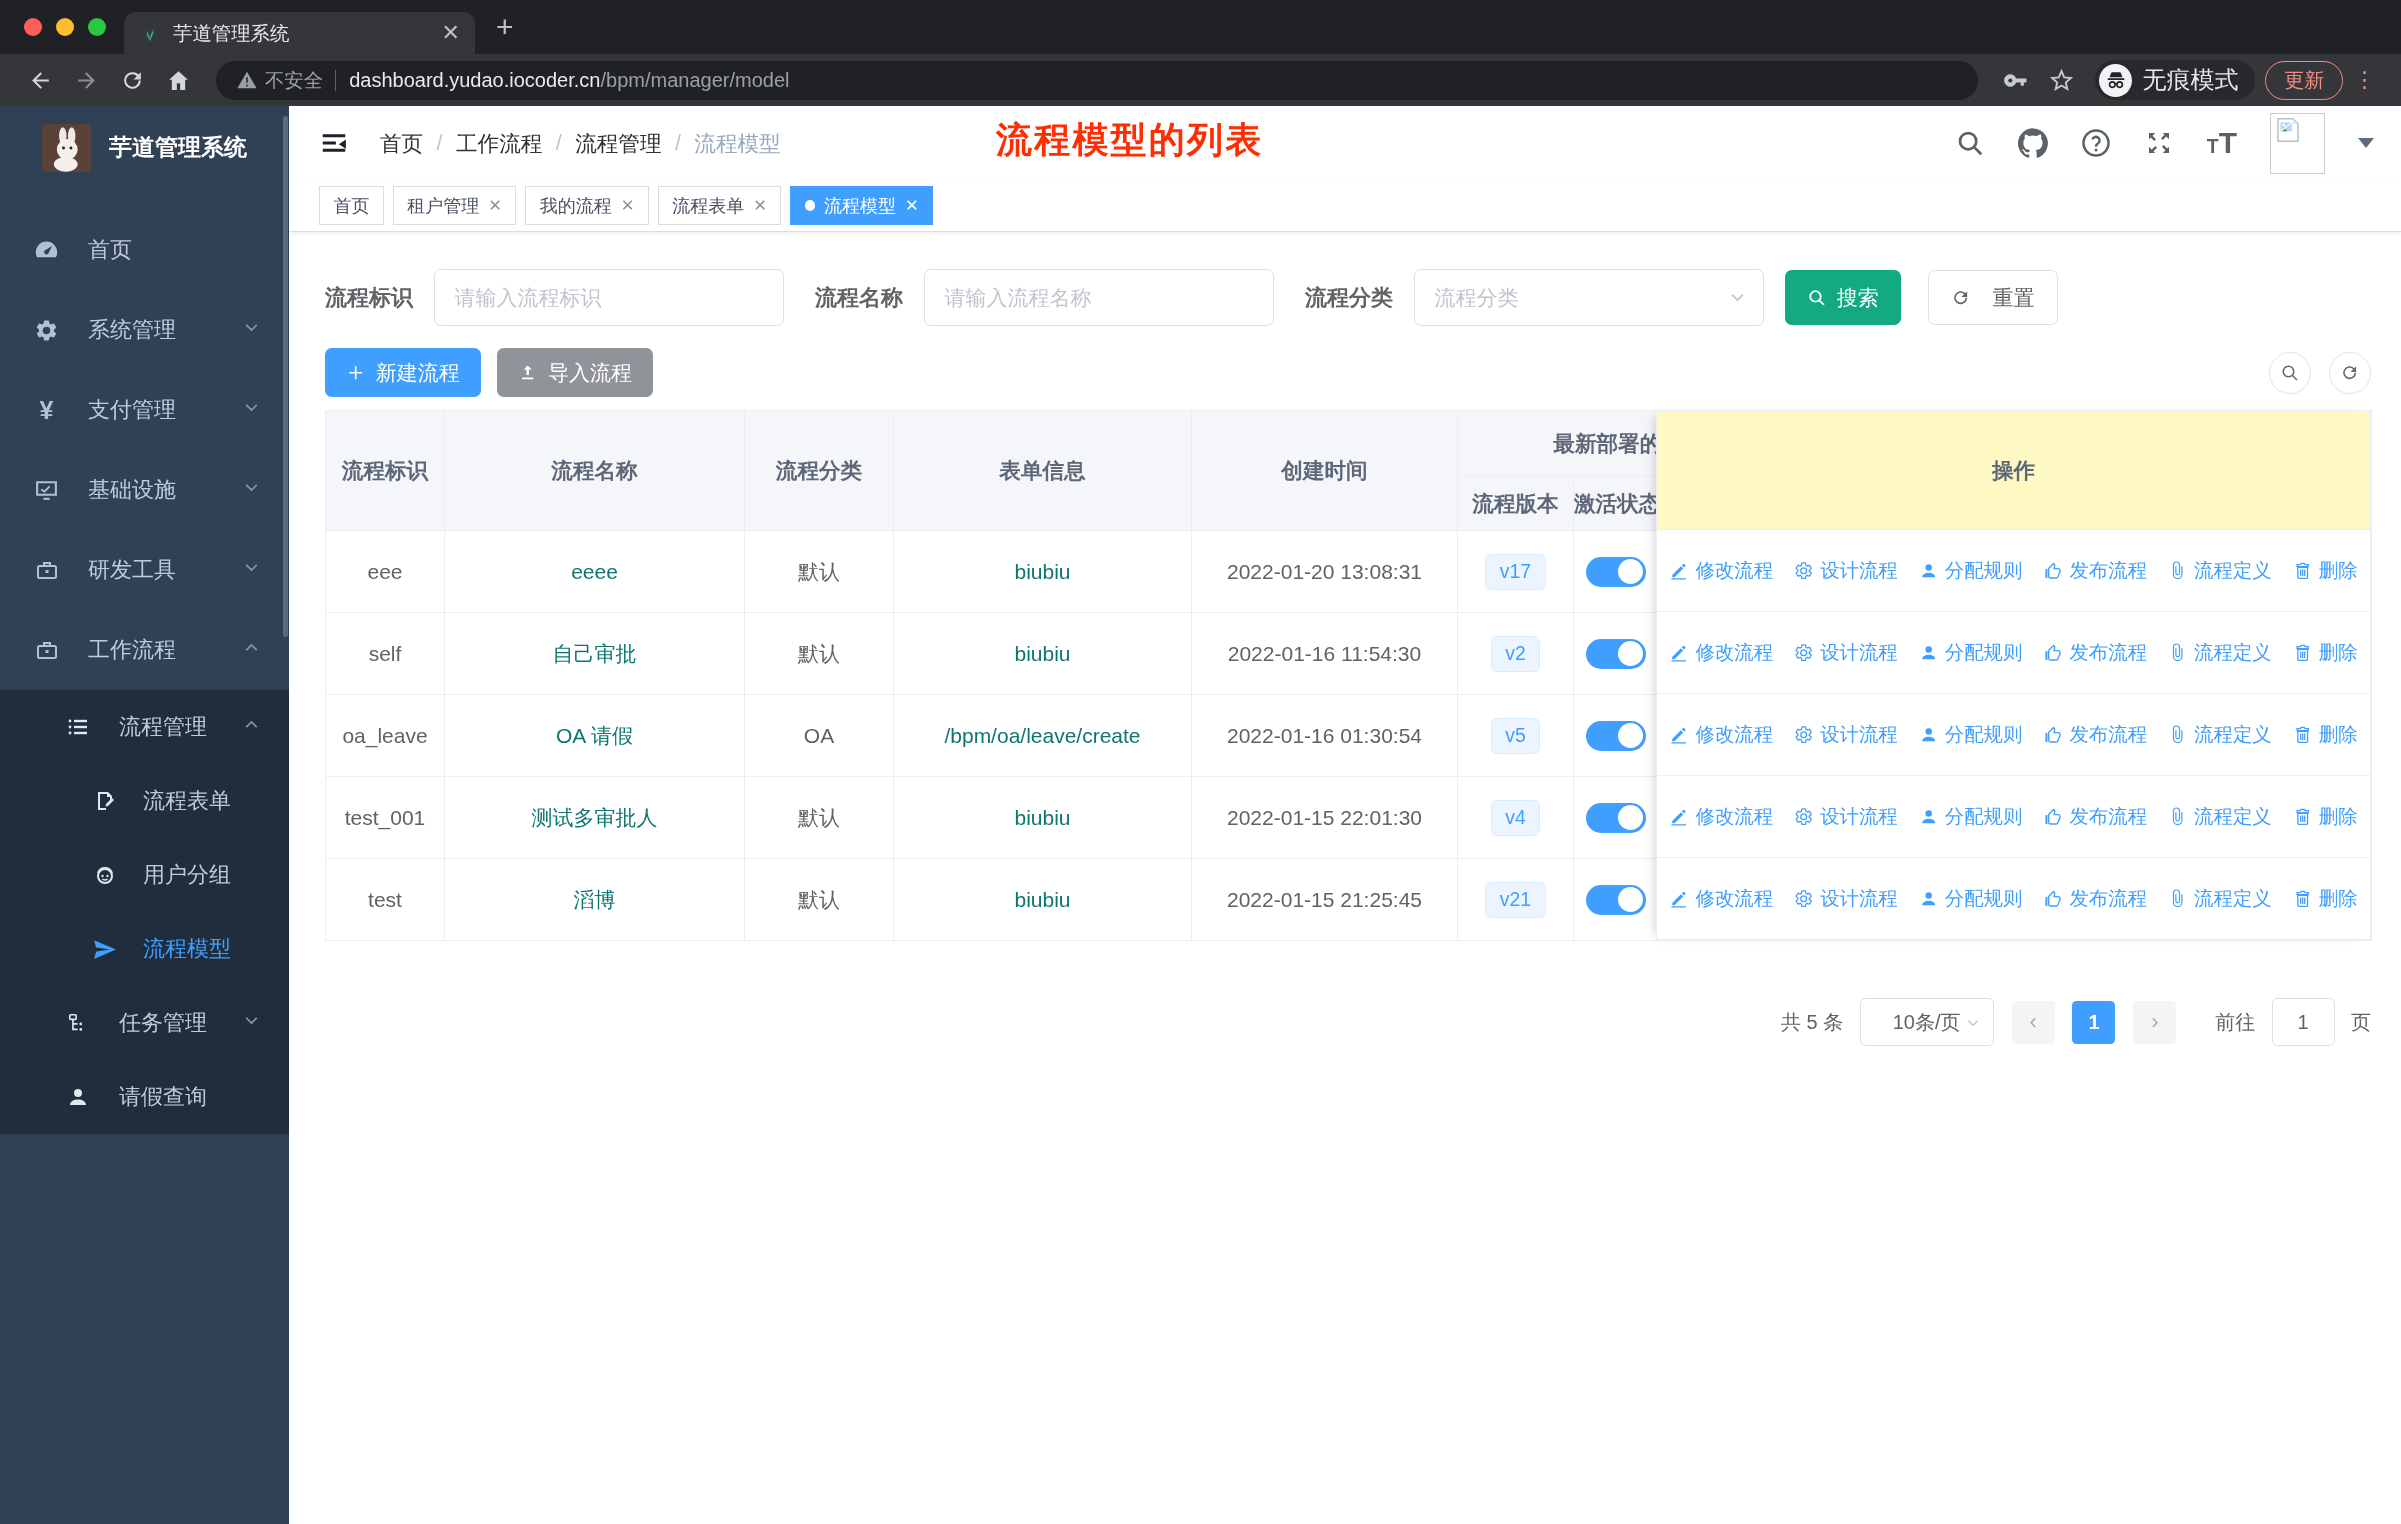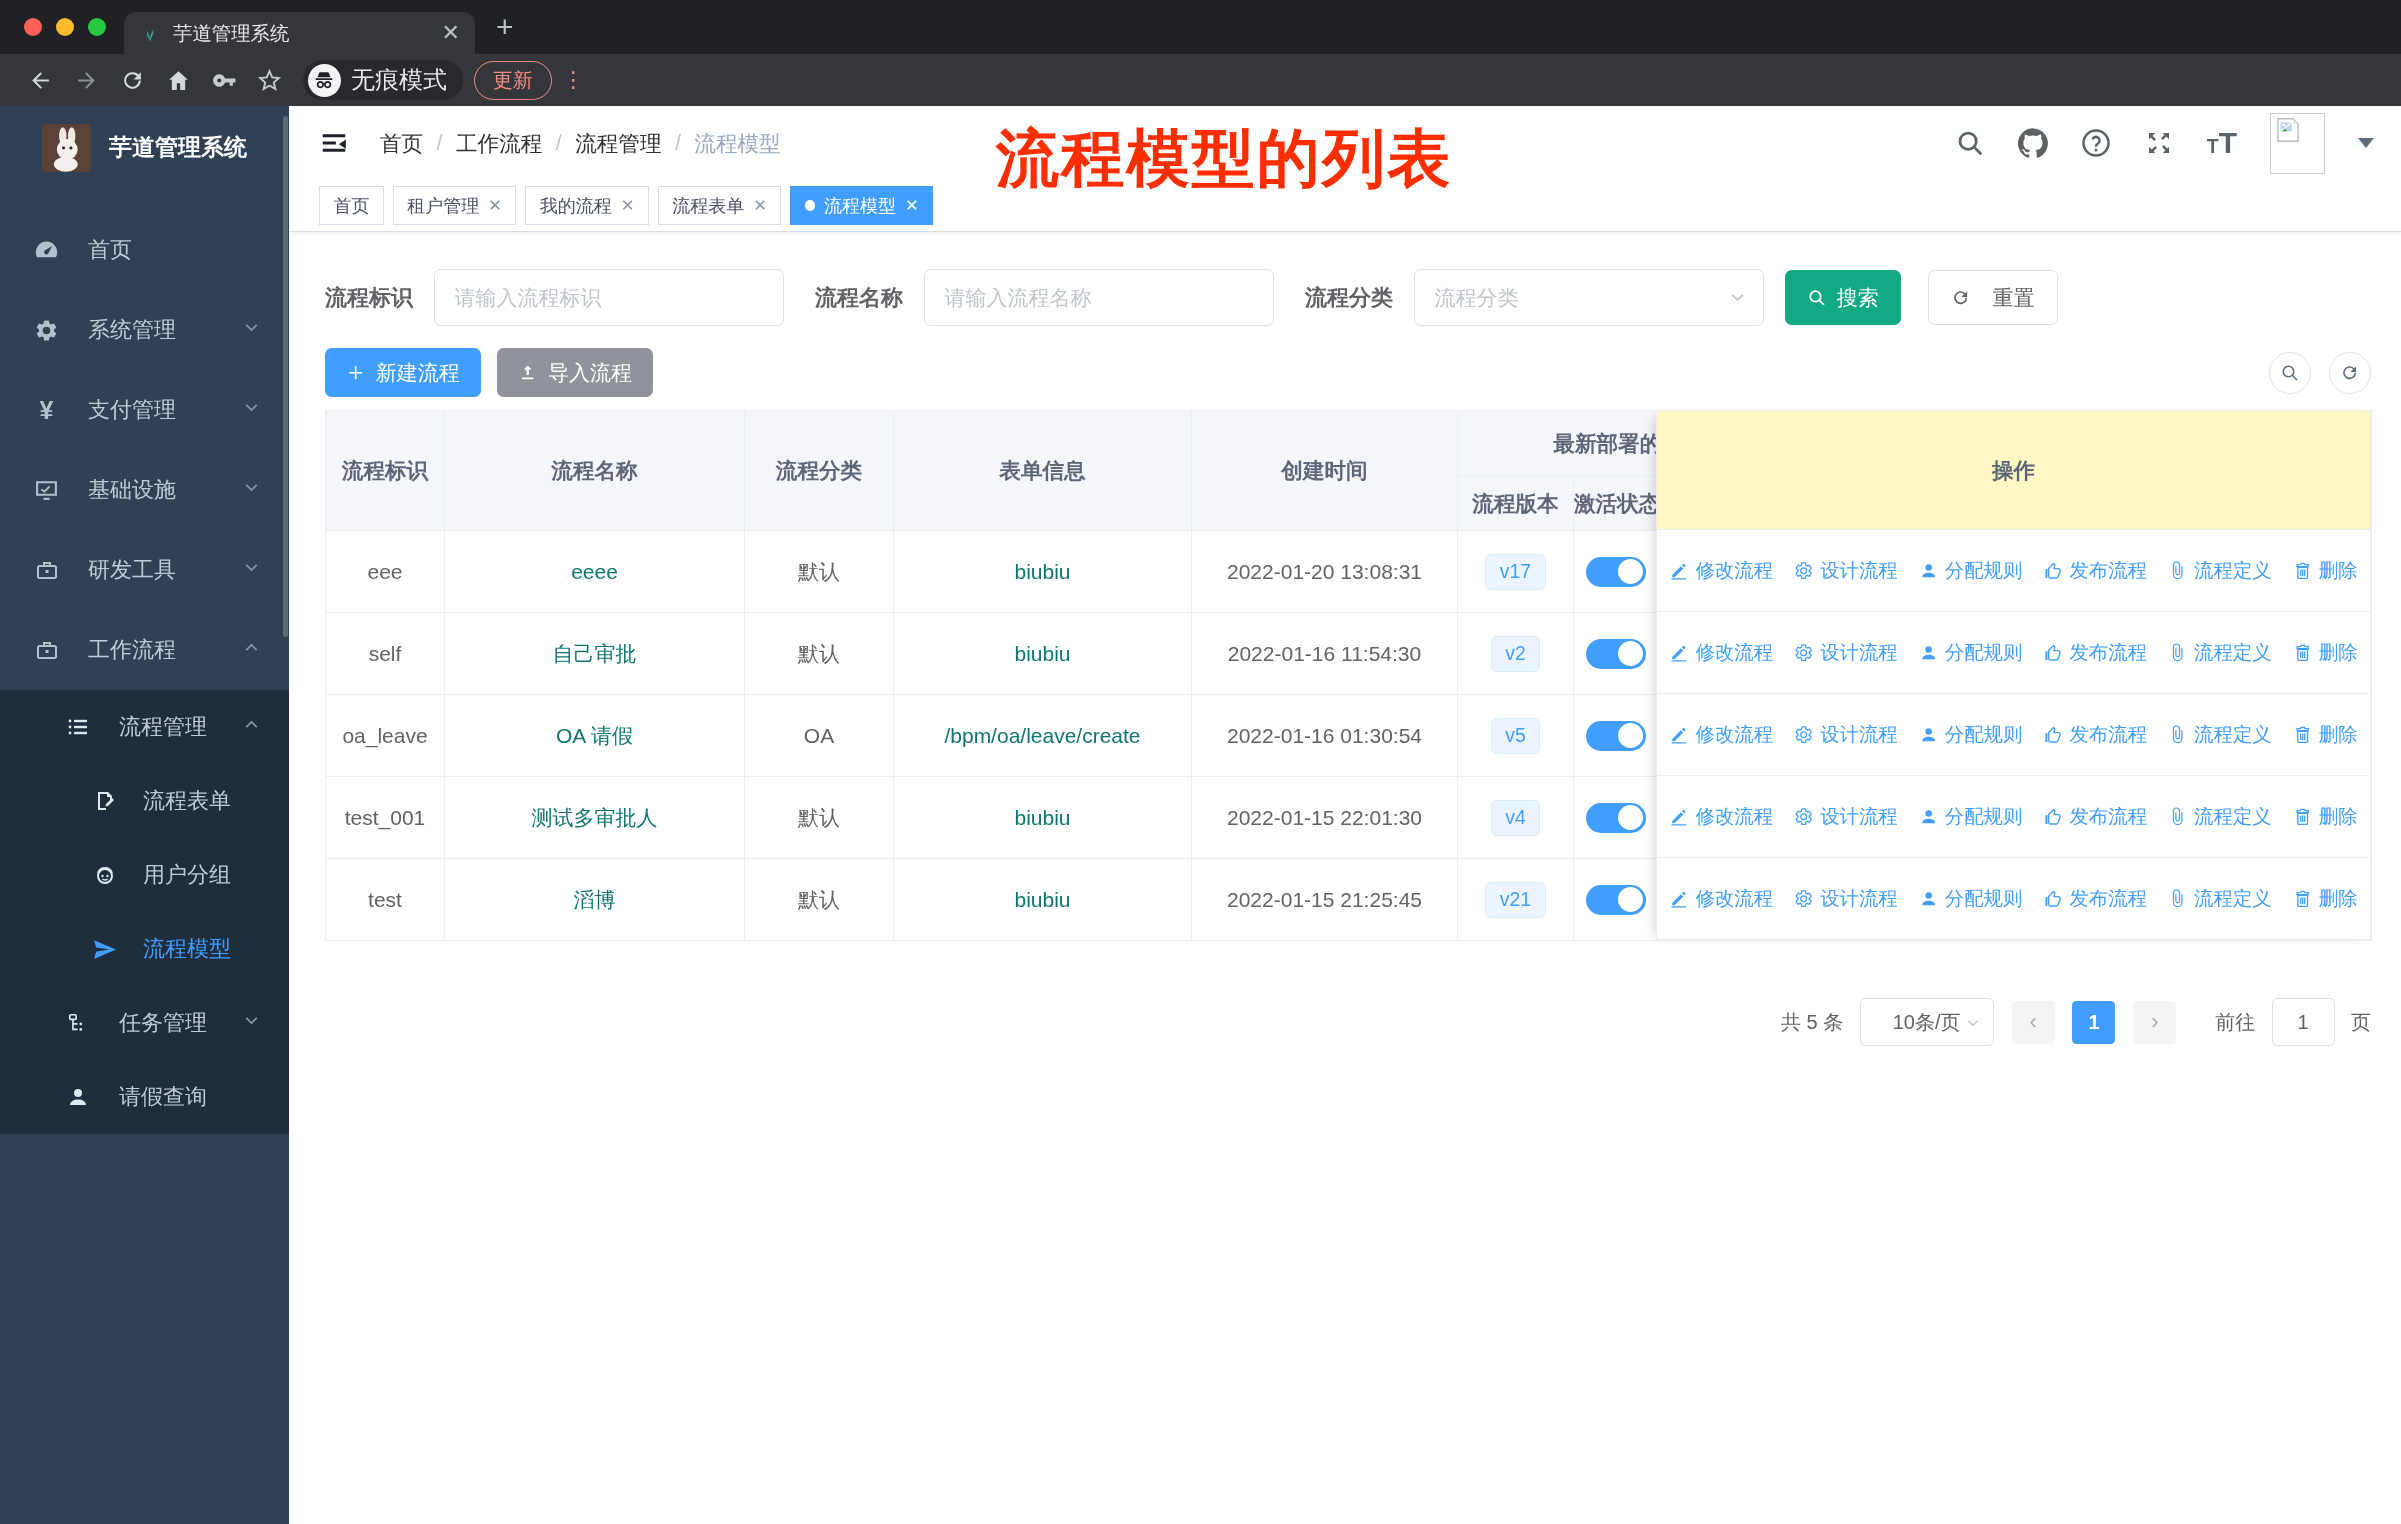--- a/index.html
+++ b/index.html
@@ -52,21 +52,21 @@
 
   .main { flex:1; display:flex; flex-direction:column; min-width:0; background:#fff; }
 
   
   .navbar { height:74px; display:flex; align-items:center; position:relative; padding:0 27px 0 30px; }
   .hamburger { width:30px; height:30px; cursor:pointer; flex:none; }
   .breadcrumb { display:flex; align-items:center; font-size:21.6px; margin-left:31px; }
   .crumb { color:#303133; }
   .crumb.last { color:#97a8be; }
   .crumb-sep { color:#c0c4cc; margin:0 13.4px; }
-  .annotation { position:absolute; left:707px; top:10.4px; font-size:63px; font-weight:900; color:#ff2d00; letter-spacing:2.2px; white-space:nowrap; }
+  .annotation { position:absolute; left:707px; top:10.4px; font-size:36px; font-weight:900; color:#ff2d00; letter-spacing:2.2px; white-space:nowrap; }
   .nav-right { margin-left:auto; display:flex; align-items:center; gap:33px; }
   .nav-right .hd-ic { width:30px; height:30px; color:#5a6268; cursor:pointer; }
   .fontsize-ic { color:#5a6268; font-weight:bold; cursor:pointer; white-space:nowrap; }
   .fontsize-ic .t-sm{ font-size:19.4px; } .fontsize-ic .t-lg{ font-size:30px; }
   .avatar-box { width:55px; height:61px; border:1.5px solid #c9ccd4; background:#fff; position:relative; cursor:pointer; }
   .caret-down { width:0; height:0; border-left:8.2px solid transparent; border-right:8.2px solid transparent; border-top:10.4px solid #5f6b7b; cursor:pointer; }
 
   
   .tagsbar { height:52px; border-bottom:0.7px solid #d8dce5; box-shadow:0 1.5px 4.5px rgba(0,0,0,.06); display:flex; align-items:center; padding-left:30px; gap:9px; }
   .tag { height:39px; display:inline-flex; align-items:center; border:0.7px solid #d8dce5; background:#fff; color:#495060; font-size:18px; padding:0 13.4px; cursor:pointer; white-space:nowrap; }
@@ -153,20 +153,31 @@
       </svg>
     <svg class="nav-ic" viewBox="0 0 24 24">
         <path d="M4 11h12.2l-5.6-5.6L12 4l8 8-8 8-1.4-1.4 5.6-5.6H4z" fill="#8b8f94"></path>
       </svg>
     <svg class="nav-ic" viewBox="0 0 24 24">
         <path d="M17.65 6.35A8 8 0 1 0 20 12h-2.1a6 6 0 1 1-1.7-4.2L13 11h7V4z" fill="#d3d6da"></path>
       </svg>
     <svg class="nav-ic" viewBox="0 0 24 24">
         <path d="M12 3l9 8.2h-2.6V21h-4.8v-6.4h-3.2V21H5.6v-9.8H3z" fill="#d3d6da"></path>
       </svg>
+    <div class="url-pill">
+      <svg width="22" height="22" viewBox="0 0 24 24">
+          <path d="M12 3 1.5 21h21z" fill="#9aa0a6"></path>
+          <rect x="11" y="9" width="2" height="6" fill="#35363a"></rect>
+          <rect x="11" y="17" width="2" height="2" fill="#35363a"></rect>
+        </svg>
+      <span class="warn-label">不安全</span>
+      <span class="url-divider"></span>
+      <span class="url-host">dashboard.yudao.iocoder.cn</span>
+        <span class="url-path">/bpm/manager/model</span>
+    </div>
     <svg class="nav-ic" viewBox="0 0 24 24">
         <path d="M12.65 10a6 6 0 1 0 0 4H17v3h3v-3h2.5v-4z" fill="#c7cbd1"></path>
         <circle cx="7" cy="12" r="2" fill="#35363a"></circle>
       </svg>
     <svg class="nav-ic" viewBox="0 0 24 24">
         <path d="M12 3l2.6 6.1 6.4.5-4.9 4.3 1.5 6.3L12 16.8 6.4 20.2l1.5-6.3L3 9.6l6.4-.5z" fill="none" stroke="#c7cbd1" stroke-width="1.8"></path>
       </svg>
     <div class="incog-pill">
       <span class="incog-circle">
         <svg width="22" height="22" viewBox="0 0 24 24">

